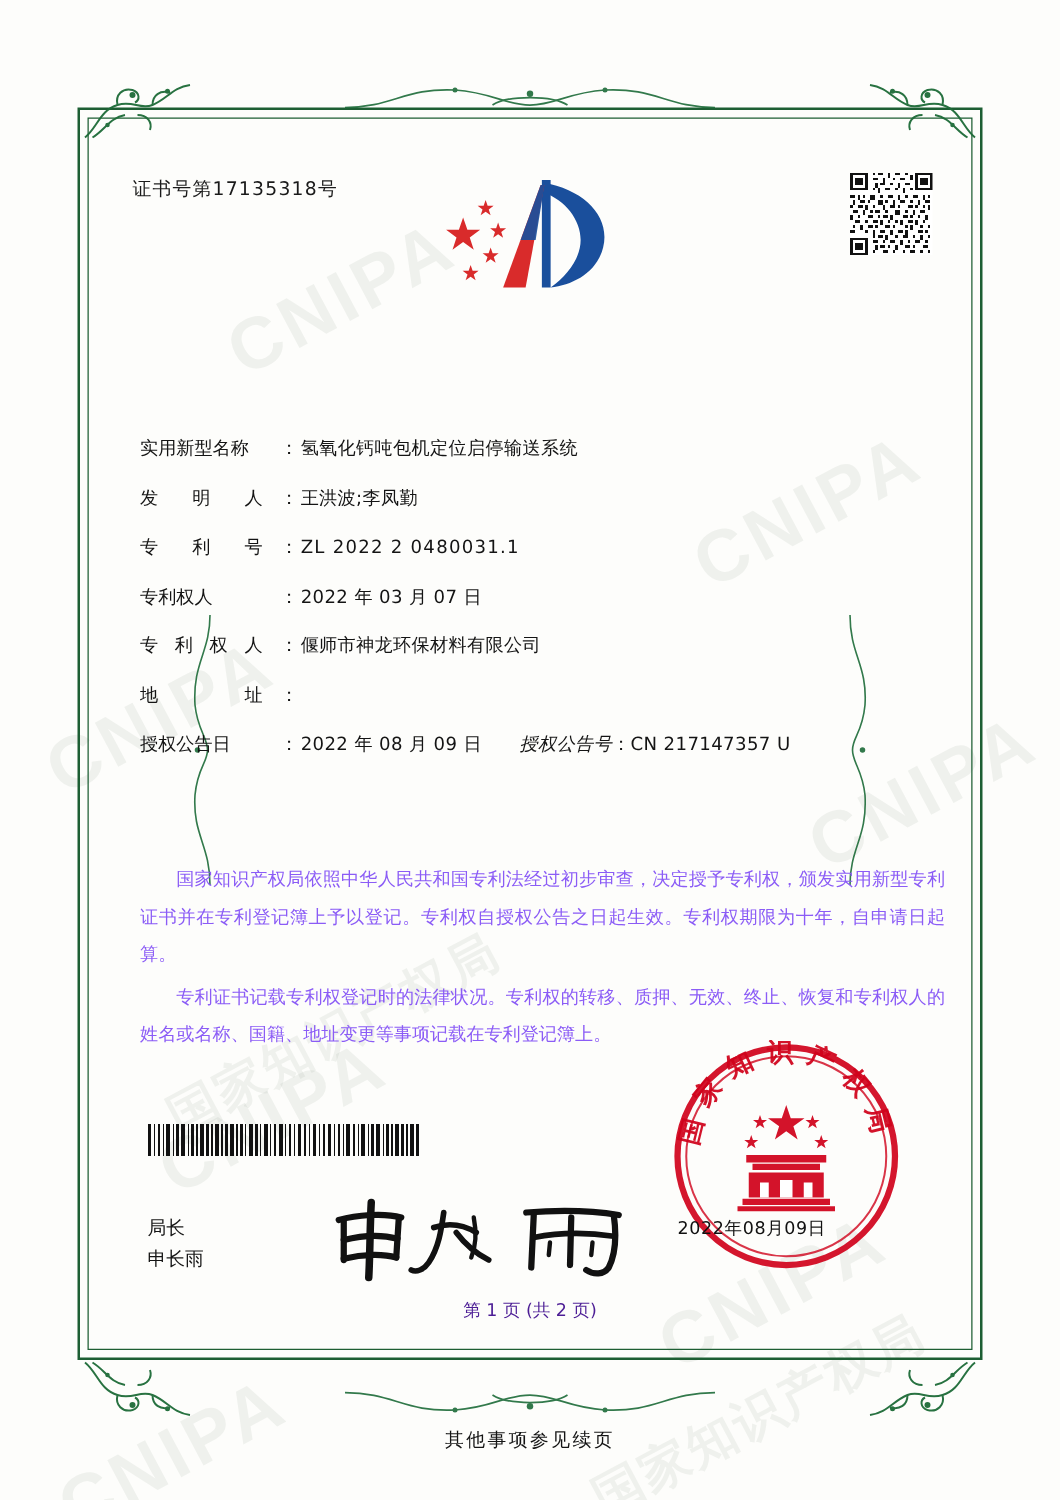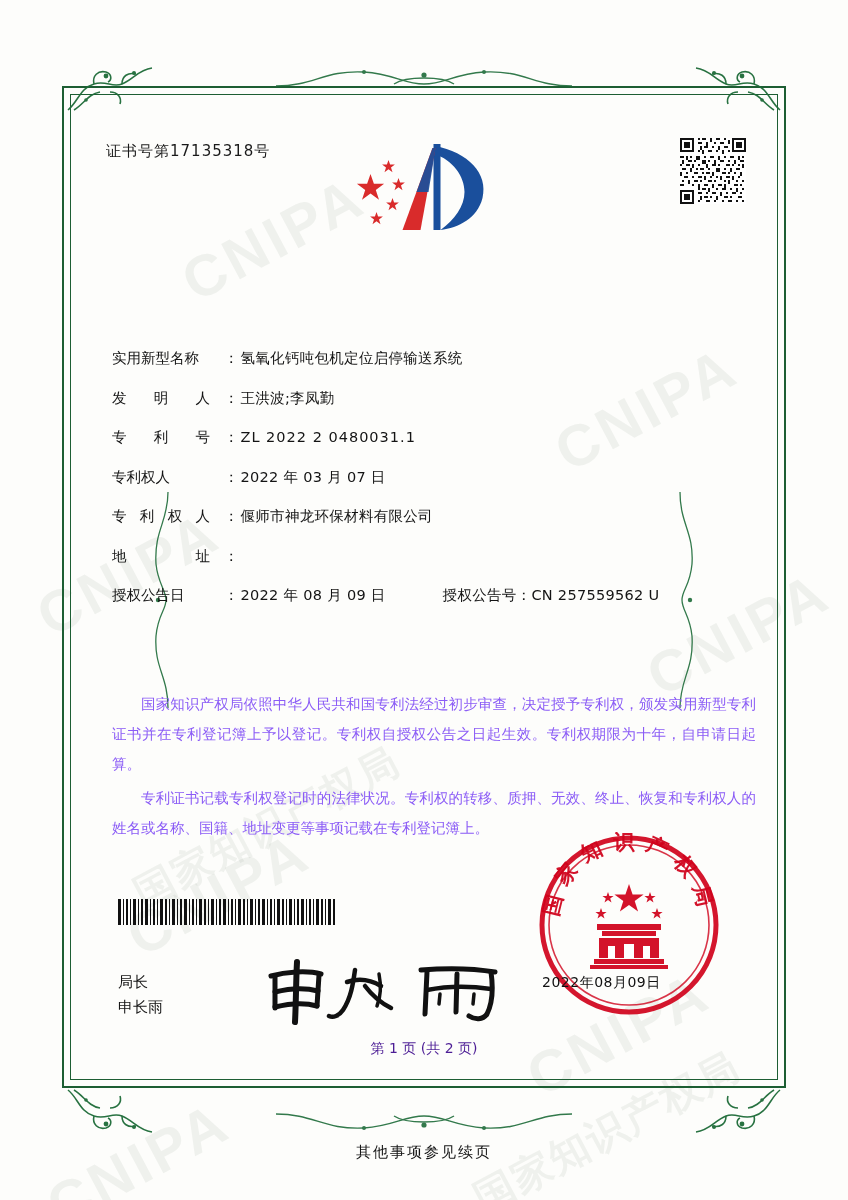--- a/index.html
+++ b/index.html
@@ -175,21 +175,22 @@
     flex: 1 1 auto;
     letter-spacing: .3px;
   }
   .field-value.mono-ish {
     font-family: "DejaVu Sans", sans-serif;
     letter-spacing: 1px;
   }
 
   .inline-second {
     display: inline-block;
-    margin-left: 52px;
+    margin-left: 25px;
+    font-style: italic;
   }
 
   .paragraphs {
     position: absolute;
     left: 42px;
     right: 22px;
     top: 595px;
     font-family: "DejaVu Sans", sans-serif;
     font-size: 14.5px;
     line-height: 30px;
@@ -584,21 +585,21 @@
       </div>
       <div class="field-row">
         <span class="field-label spread">地址</span>
         <span class="field-colon">：</span>
       </div>
       <div class="field-row">
         <span class="field-label">授权公告日</span>
         <span class="field-colon">：</span>
         <span class="field-value">
           <span>2022 年 08 月 09 日</span>
-          <span class="inline-second">授权公告号</span><span>：</span><span>CN 257559562 U</span>
+          <span class="inline-second">授权公告号</span><span>：</span><span>CN 217147357 U</span>
         </span>
       </div>
     </div>
 
     <div class="paragraphs">
       <p>国家知识产权局依照中华人民共和国专利法经过初步审查，决定授予专利权，颁发实用新型专利证书并在专利登记簿上予以登记。专利权自授权公告之日起生效。专利权期限为十年，自申请日起算。</p>
       <p>专利证书记载专利权登记时的法律状况。专利权的转移、质押、无效、终止、恢复和专利权人的姓名或名称、国籍、地址变更等事项记载在专利登记簿上。</p>
     </div>
 
     <div class="barcode">

